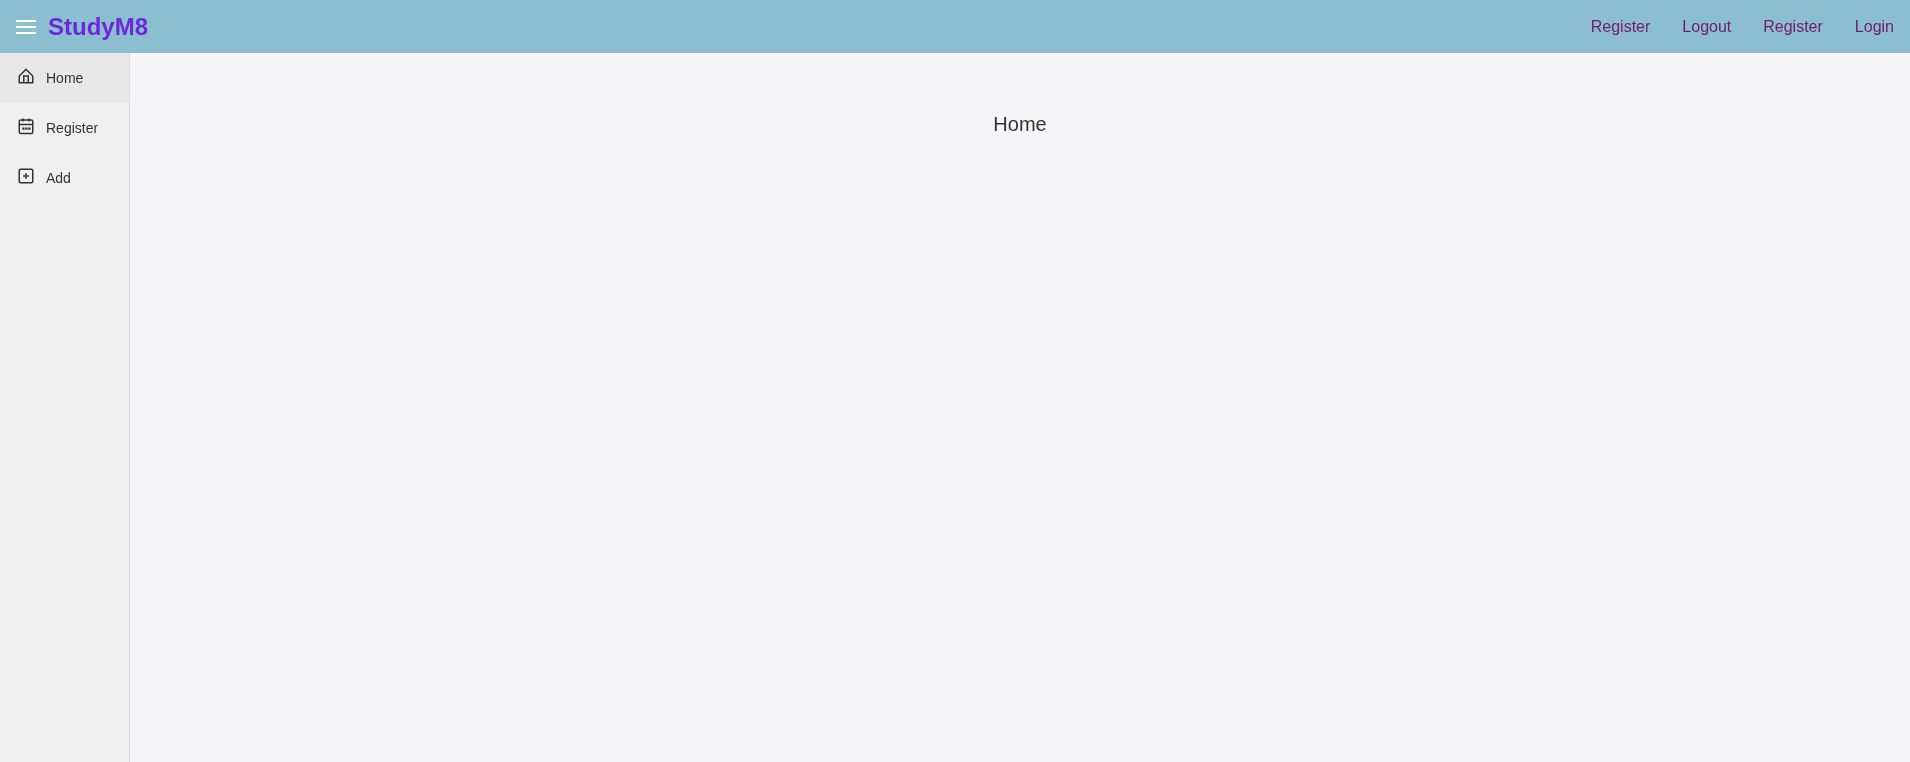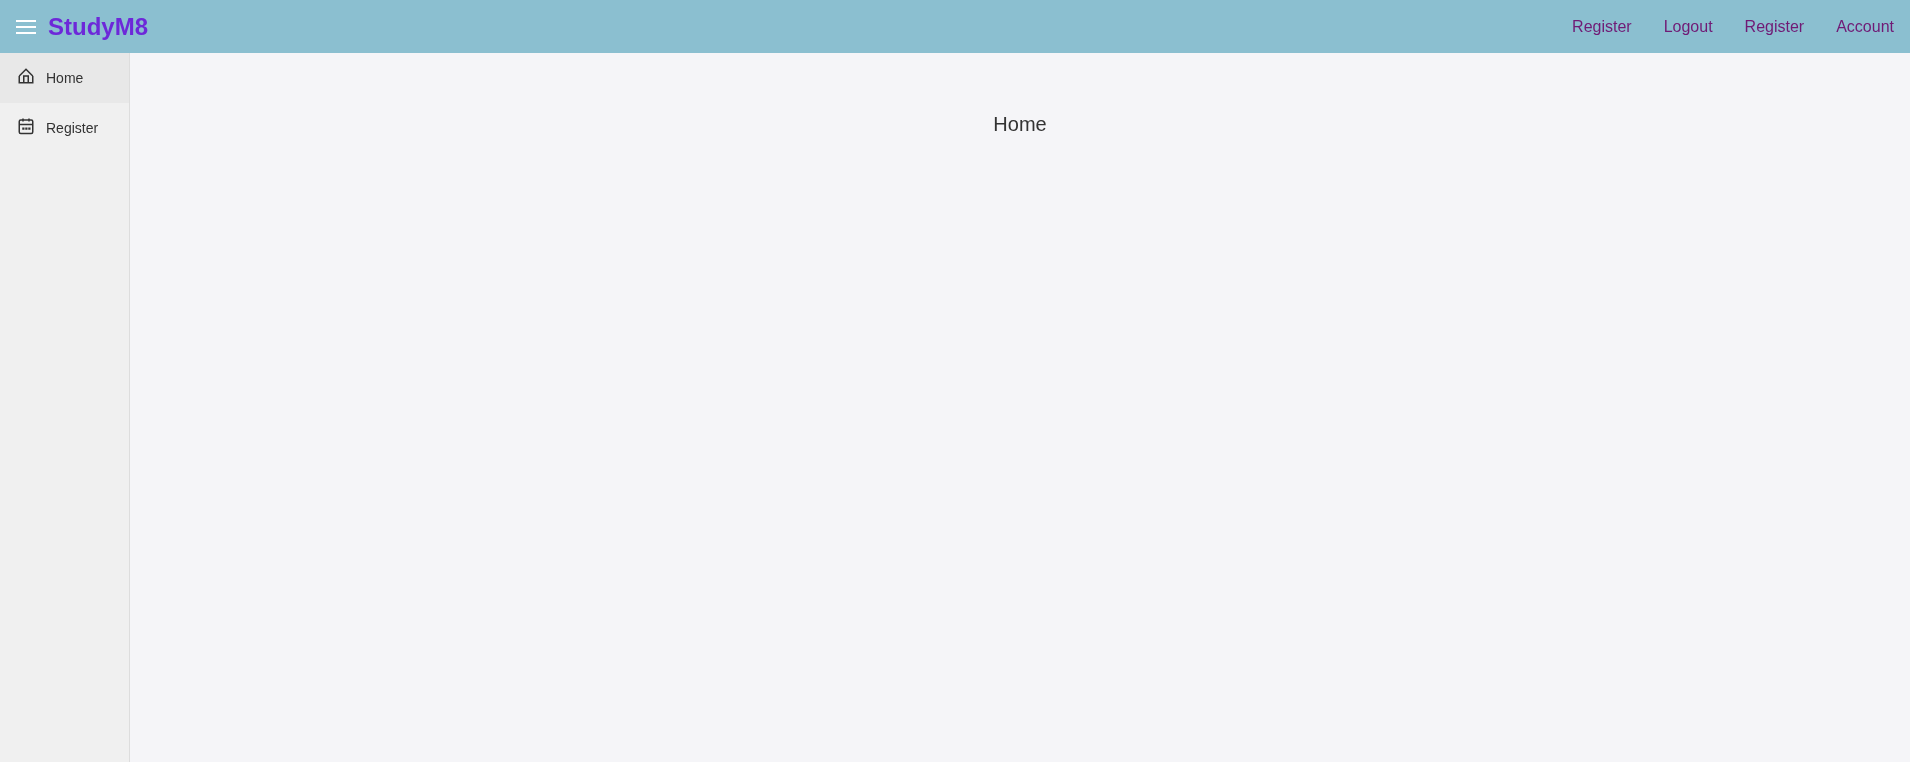--- a/index.html
+++ b/index.html
@@ -131,21 +131,21 @@
   <div class="navbar-menu-icon">
     <span></span>
     <span></span>
     <span></span>
   </div>
   <span class="navbar-brand">StudyM8</span>
   <div class="navbar-links">
     <a>Register</a>
     <a>Logout</a>
     <a>Register</a>
-    <a>Account</a>
+    <a>Login</a>
   </div>
 </nav>
 
 <div class="main-layout">
 
   <aside class="sidebar">
 
     <div class="sidebar-item active">
       <span class="sidebar-icon">
         <svg width="18" height="18" viewBox="0 0 24 24" fill="none" stroke="#333" stroke-width="2">
@@ -165,20 +165,30 @@
           <line x1="8" y1="2" x2="8" y2="6"></line>
           <line x1="3" y1="10" x2="21" y2="10"></line>
           <rect x="7" y="14" width="3" height="3" fill="#333" stroke="none"></rect>
           <rect x="11" y="14" width="3" height="3" fill="#333" stroke="none"></rect>
           <rect x="15" y="14" width="3" height="3" fill="#333" stroke="none"></rect>
         </svg>
       </span>
       <span>Register</span>
     </div>
 
+    <div class="sidebar-item">
+      <span class="sidebar-icon">
+        <svg width="18" height="18" viewBox="0 0 24 24" fill="none" stroke="#333" stroke-width="2">
+          <rect x="3" y="3" width="18" height="18" rx="2"></rect>
+          <line x1="12" y1="8" x2="12" y2="16"></line>
+          <line x1="8" y1="12" x2="16" y2="12"></line>
+        </svg>
+      </span>
+      <span>Add</span>
+    </div>
 
   </aside>
 
   <main class="content">
     <h1 class="content-title">Home</h1>
   </main>
 
 </div>
 
 </body></html>

